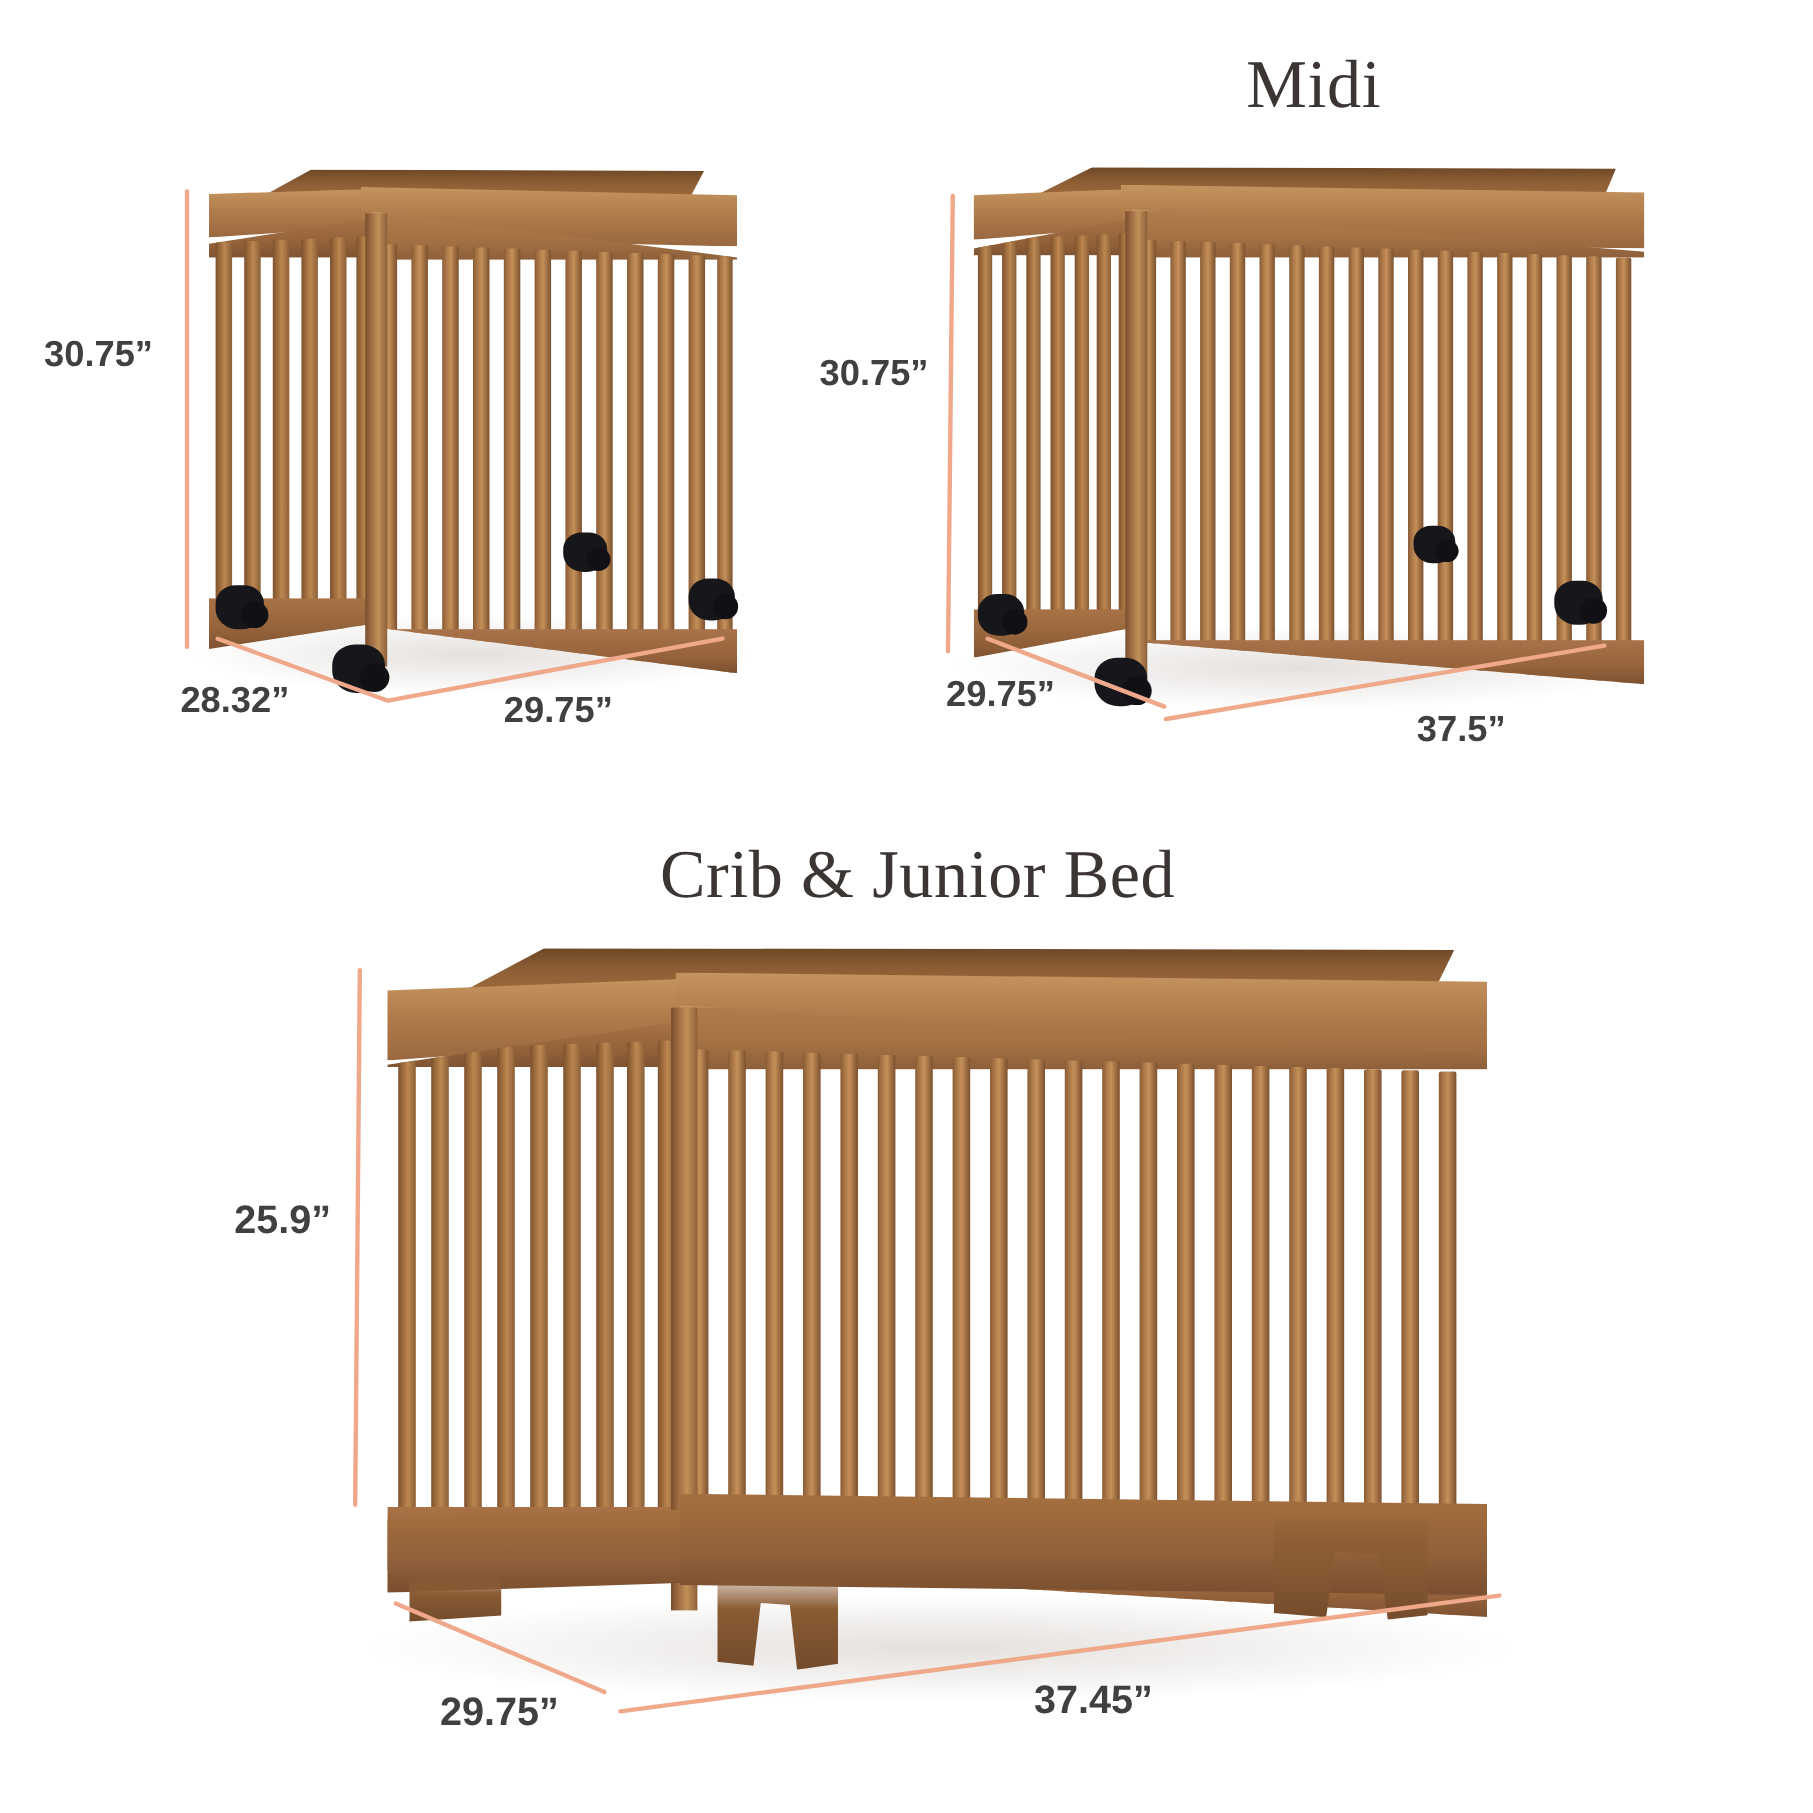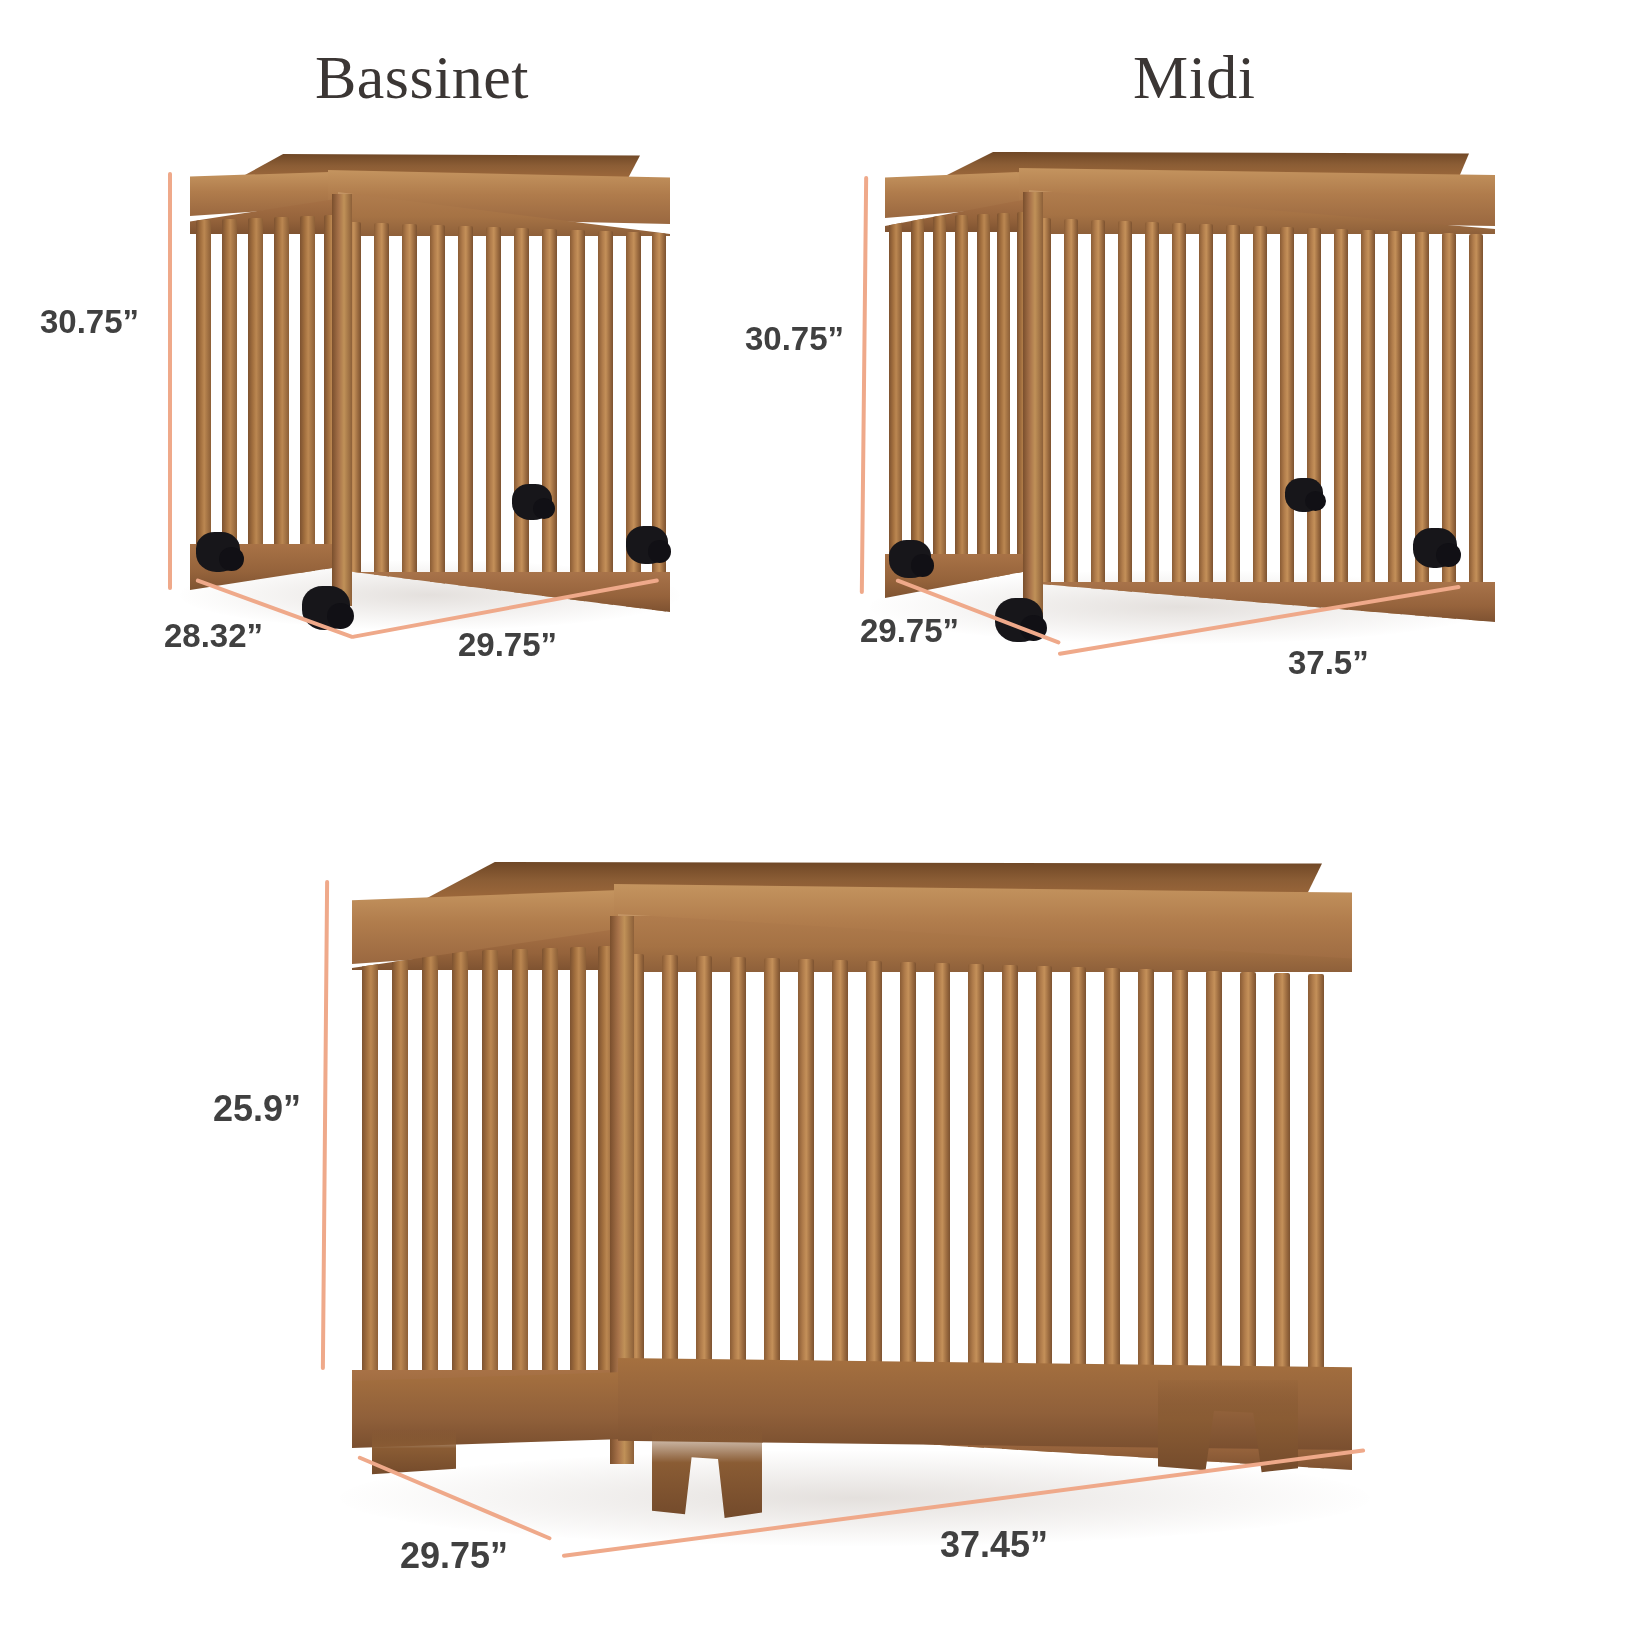--- a/index.html
+++ b/index.html
@@ -131,22 +131,22 @@
     position:absolute;
     background:radial-gradient(ellipse at center,rgba(120,100,85,.20) 0%,rgba(255,255,255,0) 72%);
     border-radius:50%;
   }
 </style>
 </head>
 <body>
 
 <div class="stage">
 
-  <div class="heading" id="h-bassinet">Bassinet</div>
   <div class="heading" id="h-midi">Midi</div>
+  <div class="heading" id="h-crib">Crib &amp; Junior Bed</div>
 
   <div class="shadow" style="left:180px;top:560px;width:500px;height:70px;"></div>
 
   <div class="crib" id="bassinet" style="left:190px;top:150px;width:480px;height:470px;">
 
     <div class="rim" style="left:0;top:0;width:480px;height:70px;">
       <div class="rim-inner" style="left:20px;top:4px;width:430px;height:26px;
             clip-path:polygon(6% 100%,17% 0%,100% 6%,97% 100%);"></div>
       <div class="rim-face" style="left:0px;top:22px;width:140px;height:44px;
             clip-path:polygon(0% 10%,100% 0%,100% 78%,0% 100%);"></div>

